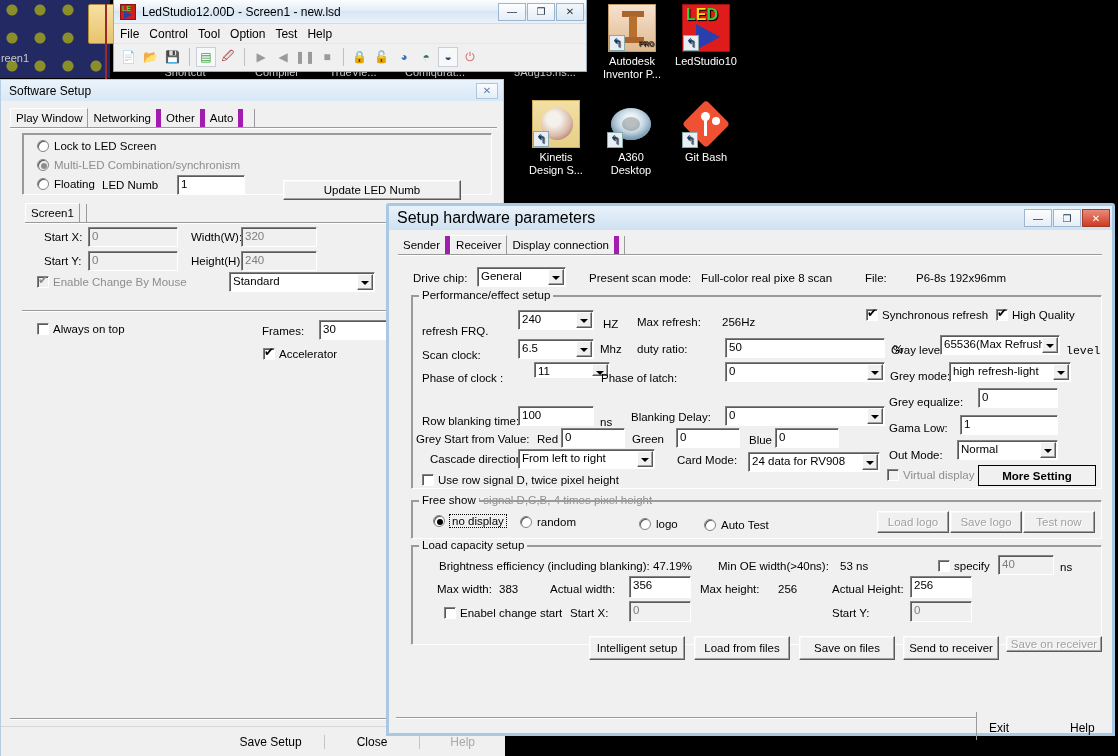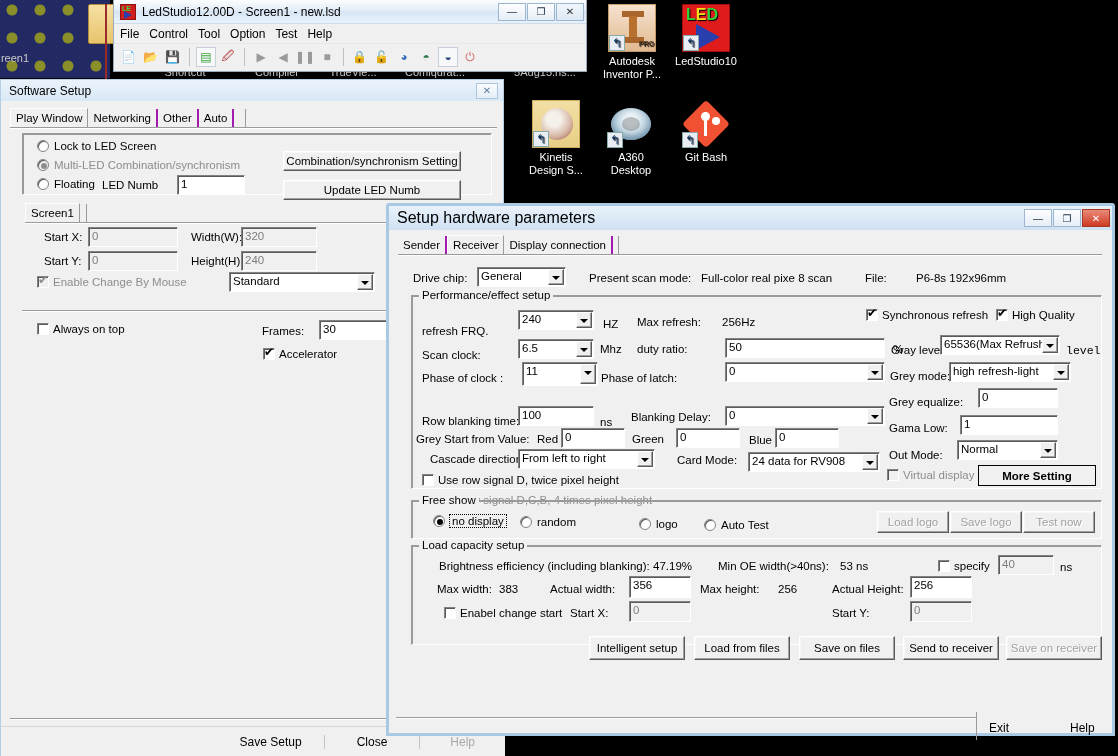--- a/index.html
+++ b/index.html
@@ -113,21 +113,21 @@
   .w-rad .rb.on::after {
     content: ""; position: absolute; left: 3px; top: 3px;
     width: 6px; height: 6px; border-radius: 50%; background: #000;
   }
   .w-rad.dim { color: #8d8d8d; }
   .w-rad.dim .rb { background: #f0f0f0; }
   .w-rad.dim .rb.on::after { background: #8d8d8d; }
   .focusbox { outline: 1px dotted #000; padding: 0 2px; }
   .w-tabs { position: absolute; font-size: 11.5px; display: flex; align-items: flex-end; }
   .w-tab {
-    padding: 2px 5px 2px 5px; border-right: 2px solid #a21caf; line-height: 15px;
+    padding: 2px 5px 2px 5px; border-right: 5px solid #a21caf; line-height: 15px;
     white-space: nowrap;
   }
   .w-tab.sel { border: 1px solid #fff; border-right-color: #9a9a9a; border-bottom: none;
     background: #f0f0f0; position: relative; top: 0; font-weight: normal; }
   .hr-etched { position: absolute; border-top: 1px solid #9a9a9a; border-bottom: 1px solid #fff; height: 0; }
 
   
   #ledstudio {
     position: absolute; left: 113px; top: 0; width: 474px; height: 72px;
     background: #f0f0f0; border: 1px solid #9ab; border-top: none;
@@ -307,21 +307,20 @@
       <span class="rb"></span><span>Lock to LED Screen</span>
     </div>
     <div class="w-rad dim" style="left:36px; top:79px;">
       <span class="rb on"></span><span>Multi-LED Combination/synchronism</span>
     </div>
     <div class="w-rad" style="left:36px; top:98px;">
       <span class="rb"></span><span>Floating</span>
     </div>
     <div class="fieldlabel" style="left:101px; top:99px;">LED Numb</div>
     <div class="w-text" style="left:176px; top:95px; width:68px; height:20px;">1</div>
-    <div class="w-btn" style="left:282px; top:71px; width:178px; height:20px;">Combination/synchronism Setting</div>
     <div class="w-btn" style="left:282px; top:100px; width:178px; height:20px;">Update LED Numb</div>
 
     <div class="w-tabs" style="left:24px; top:123px;">
       <div class="w-tab sel">Screen1</div>
       <div style="width:7px;border-right:1px solid #9a9a9a;height:19px;"></div>
     </div>
     <div class="hr-etched" style="left:24px; top:142px; width:467px;"></div>
 
     <div class="fieldlabel" style="left:43px; top:151px;">Start X:</div>
     <div class="w-text ro" style="left:87px; top:147px; width:90px; height:20px;">0</div>
@@ -404,21 +403,21 @@
       <div class="w-combo" style="left:129px; top:109px; width:76px; height:20px;">
         <span>6.5</span>
         <span class="arw"></span>
       </div>
       <div class="fieldlabel" style="left:211px; top:113px;">Mhz</div>
       <div class="fieldlabel" style="left:248px; top:113px;">duty ratio:</div>
       <div class="w-text" style="left:336px; top:108px; width:160px; height:20px;">50</div>
       <div class="fieldlabel" style="left:504px; top:113px;">%</div>
 
       <div class="fieldlabel" style="left:33px; top:142px;">Phase of clock :</div>
-      <div class="w-combo" style="left:133px; top:132px; width:76px; height:24px;">
+      <div class="w-combo" style="left:145px; top:132px; width:76px; height:16px;">
         <span>11</span>
         <span class="arw"></span>
       </div>
       <div class="fieldlabel" style="left:212px; top:142px;">Phase of latch:</div>
       <div class="w-combo" style="left:336px; top:132px; width:160px; height:20px;">
         <span>0</span>
         <span class="arw"></span>
       </div>
 
       <div class="fieldlabel" style="left:33px; top:185px;">Row blanking time:</div>
@@ -539,21 +538,21 @@
       </div>
       <div class="fieldlabel" style="left:181px; top:377px;">Start X:</div>
       <div class="w-text ro" style="left:240px; top:371px; width:62px; height:21px;">0</div>
       <div class="fieldlabel" style="left:443px; top:377px;">Start Y:</div>
       <div class="w-text ro" style="left:521px; top:371px; width:62px; height:21px;">0</div>
 
       <div class="w-btn" style="left:200px; top:406px; width:96px; height:24px;">Intelligent setup</div>
       <div class="w-btn" style="left:305px; top:406px; width:96px; height:24px;">Load from files</div>
       <div class="w-btn" style="left:410px; top:406px; width:96px; height:24px;">Save on files</div>
       <div class="w-btn" style="left:514px; top:406px; width:96px; height:24px;">Send to receiver</div>
-      <div class="w-btn dis" style="left:617px; top:406px; width:96px; height:24px;">Save on receiver</div>
+      <div class="w-btn dis" style="left:617px; top:406px; width:96px; height:16px;">Save on receiver</div>
 
       <div class="hr-etched" style="left:7px; top:487px; width:580px;"></div>
       <div style="position:absolute; left:587px; top:482px; width:1px; height:28px; background:#9a9a9a;"></div>
       <div style="position:absolute; left:600px; top:491px; font-size:12px;">Exit</div>
       <div style="position:absolute; left:681px; top:491px; font-size:12px;">Help</div>
     </div>
   </div>
 </div>
 
 </body></html>

